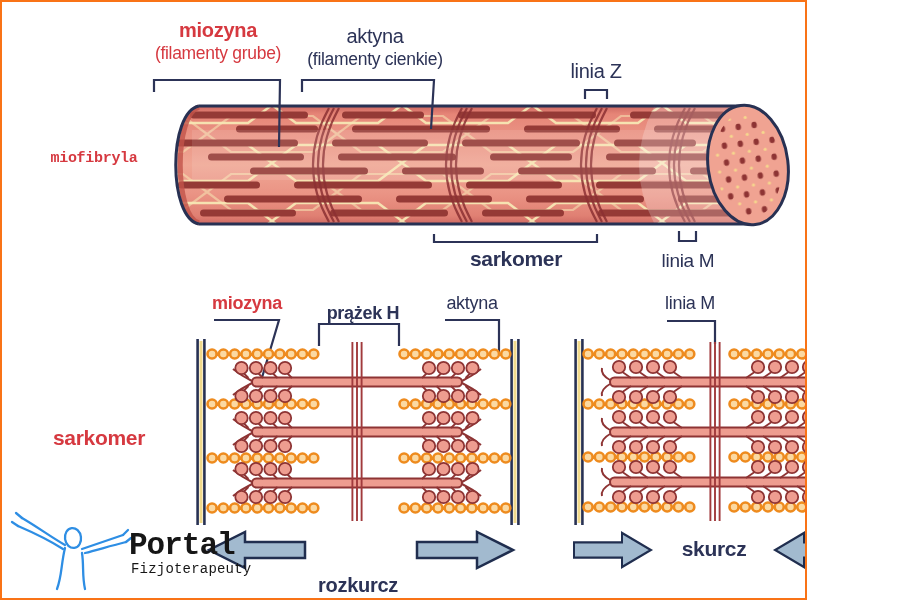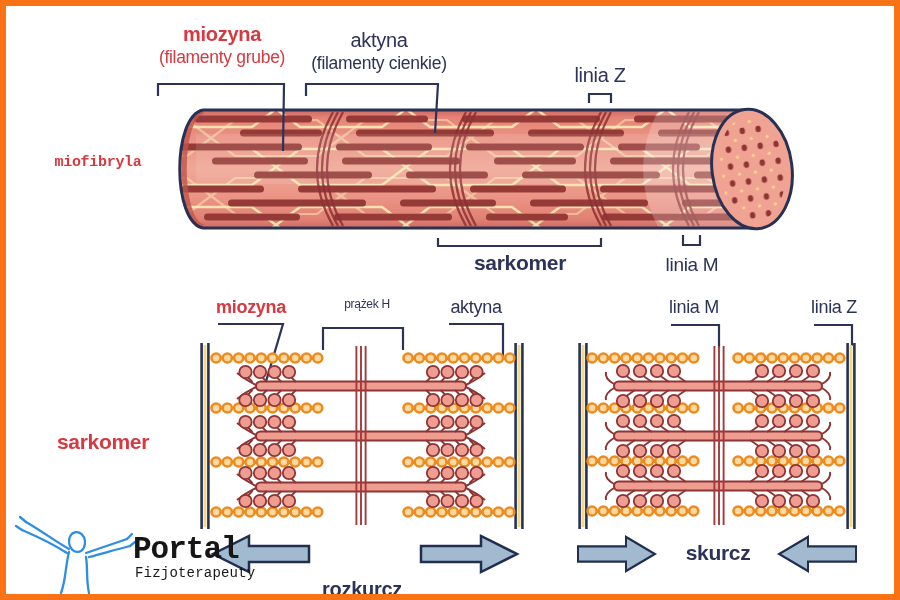--- a/index.html
+++ b/index.html
@@ -1,17 +1,17 @@
 <!DOCTYPE html>
 <html><head>
 <meta charset="utf-8">
 <style>
   html,body{margin:0;padding:0;background:#fff;}
-  #stage{position:relative;width:900px;height:600px;background:#ffffff;
-         border:6px solid #f97316;box-sizing:border-box;overflow:hidden;
+  #stage{position:relative;width:807px;height:600px;background:#ffffff;
+         border:2px solid #f97316;box-sizing:border-box;overflow:hidden;
          font-family:"Liberation Sans",sans-serif;}
   #gfx{position:absolute;left:0;top:0;width:900px;height:600px;}
   .lbl{position:absolute;white-space:nowrap;transform:translateX(-50%);
        text-align:center;line-height:1.18;letter-spacing:-0.3px;}
   .lbl.anchor-left{transform:none;text-align:left;}
   .red{color:#d63940;}
   .navy{color:#2c3357;}
   .ink{color:#161616;font-family:Liberation Mono, monospace;}
   .b{font-weight:bold;}
 </style>
@@ -427,21 +427,21 @@
   <div class="lbl navy" style="left:594px;top:58px;font-size:20px;font-weight:500;">linia Z</div>
 
   <div class="lbl red b" style="left:92px;top:148px;font-size:15px;font-family:Liberation Mono, monospace;">miofibryla</div>
 
   <div class="lbl navy b" style="left:514px;top:245px;font-size:21px;">sarkomer</div>
 
   <div class="lbl navy" style="left:686px;top:248px;font-size:19px;font-weight:500;">linia M</div>
 
   <div class="lbl red b" style="left:245px;top:291px;font-size:18px;">miozyna</div>
 
-  <div class="lbl navy" style="left:361px;top:291px;font-size:12px;font-weight:400;">prążek H</div>
+  <div class="lbl navy" style="left:361px;top:301px;font-size:18px;font-weight:700;">prążek H</div>
 
   <div class="lbl navy" style="left:470px;top:291px;font-size:18px;font-weight:500;">aktyna</div>
 
   <div class="lbl navy" style="left:688px;top:291px;font-size:18px;font-weight:500;">linia M</div>
 
   <div class="lbl navy" style="left:828px;top:291px;font-size:18px;font-weight:500;">linia Z</div>
 
   <div class="lbl red b" style="left:97px;top:424px;font-size:21px;">sarkomer</div>
 
   <div class="lbl navy b" style="left:356px;top:535px;font-size:20px;margin-top:37px;">rozkurcz</div>

